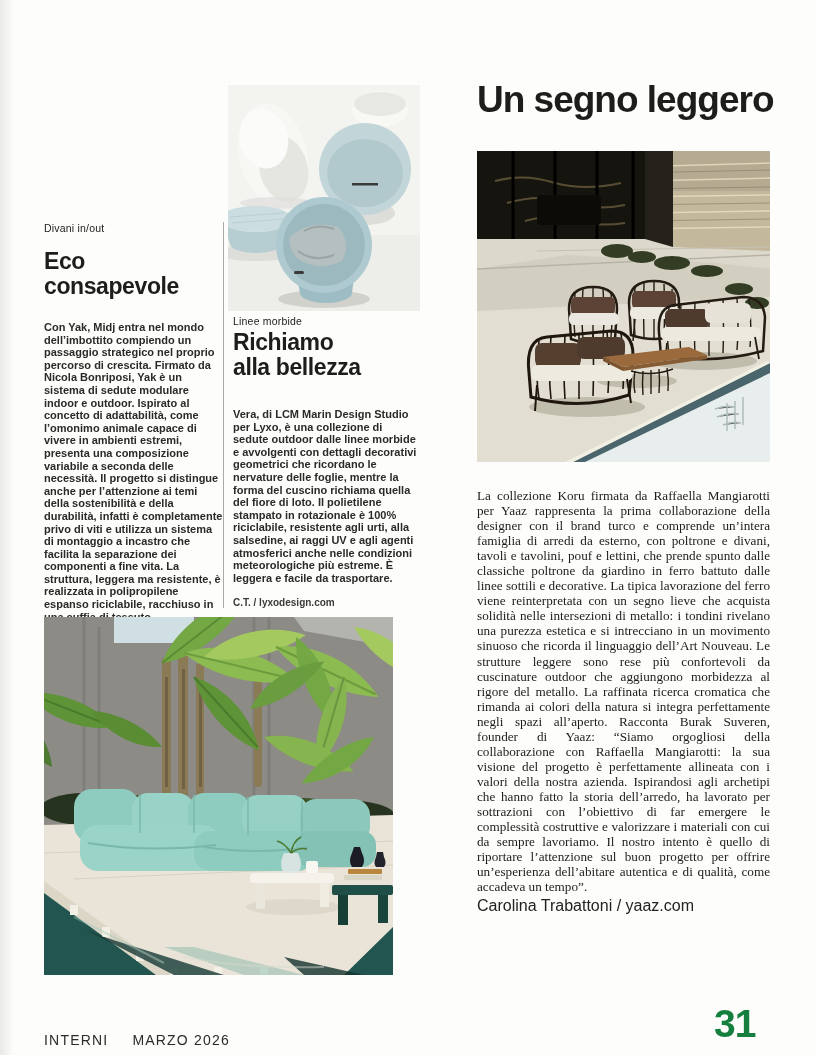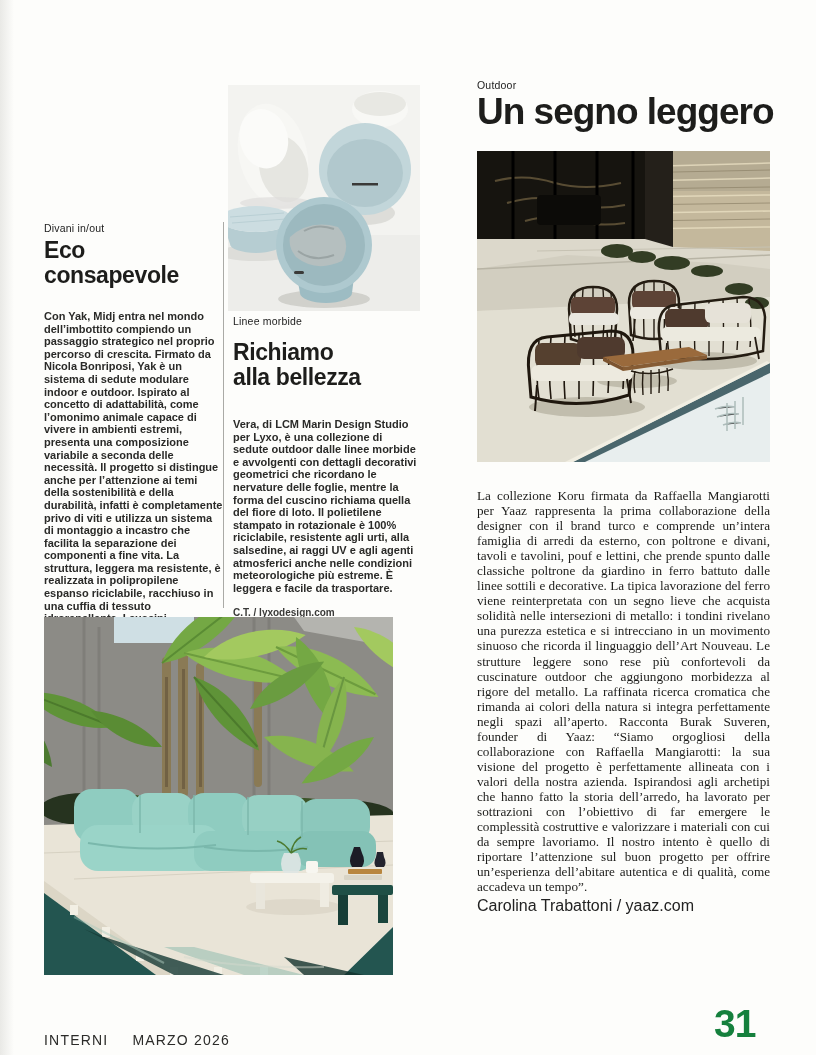--- a/index.html
+++ b/index.html
@@ -48,21 +48,21 @@
     line-height:40px;
   }
 </style>
 </head>
 <body>
 
 <div class="scan-edge"></div>
 
 <div class="col" style="left:44px; top:222px; width:179px;">
   <div class="eyebrow">Divani in/out</div>
-  <div class="headline-sm" style="margin-top:4px;">Eco consapevole</div>
+  <div class="headline-sm" style="margin-top:15px;">Eco consapevole</div>
   <div class="body-sans" style="margin-top:22px;">Con Yak, Midj entra nel mondo dell’imbottito compiendo un passaggio strategico nel proprio percorso di crescita. Firmato da Nicola Bonriposi, Yak è un sistema di sedute modulare indoor e outdoor. Ispirato al concetto di adattabilità, come l’omonimo animale capace di vivere in ambienti estremi, presenta una composizione variabile a seconda delle necessità. Il progetto si distingue anche per l’attenzione ai temi della sostenibilità e della durabilità, infatti è completamente privo di viti e utilizza un sistema di montaggio a incastro che facilita la separazione dei componenti a fine vita. La struttura, leggera ma resistente, è realizzata in polipropilene espanso riciclabile, racchiuso in una cuffia di tessuto idrorepellente. I cuscini sfoderabili sono disponibili in una vasta gamma di colori e materiali.</div>
   <div class="byline-sans">C.T. / midj.com</div>
 </div>
 
 <div class="vrule" style="left:223px; top:222px; height:386px;"></div>
 
 <div class="photo" style="left:228px; top:85px; width:192px; height:226px;">
   <svg width="192" height="226" viewBox="0 0 192 226">
     <rect width="192" height="226" fill="#f3f3f0"></rect>
     <rect y="150" width="192" height="76" fill="#ededea"></rect>
@@ -94,27 +94,26 @@
     <circle cx="96" cy="160" r="48" fill="#aec9cf"></circle>
     <circle cx="96" cy="160" r="41" fill="#9cb9bf"></circle>
     <path d="M62 152 q20 -18 48 -10 q14 16 4 34 q-26 12 -46 -4 q-8 -10 -6 -20 Z" fill="#b5bfbf"></path>
     <path d="M70 166 q16 12 36 4 M76 146 q14 -8 30 -2" stroke="#9aa4a4" stroke-width="2" fill="none"></path>
     <rect x="66" y="186" width="10" height="3" rx="1.5" fill="#3a3a38"></rect>
   </svg>
 </div>
 
 <div class="col" style="left:233px; top:315px; width:186px;">
   <div class="eyebrow">Linee morbide</div>
-  <div class="headline-sm" style="margin-top:13px; width:130px;">Richiamo alla bellezza</div>
+  <div class="headline-sm" style="margin-top:3px; width:130px;">Richiamo alla bellezza</div>
   <div class="body-sans" style="margin-top:28px;">Vera, di LCM Marin Design Studio per Lyxo, è una collezione di sedute outdoor dalle linee morbide e avvolgenti con dettagli decorativi geometrici che ricordano le nervature delle foglie, mentre la forma del cuscino richiama quella del fiore di loto. Il polietilene stampato in rotazionale è 100% riciclabile, resistente agli urti, alla salsedine, ai raggi UV e agli agenti atmosferici anche nelle condizioni meteorologiche più estreme. È leggera e facile da trasportare.</div>
   <div class="byline-sans">C.T. / lyxodesign.com</div>
 </div>
 
 <div class="col" style="left:477px; top:79px; width:293px;">
-  <div class="eyebrow">Outdoor</div>
   <div class="headline-lg" style="margin-top:1px;">Un segno leggero</div>
 </div>
 
 <div class="photo" style="left:477px; top:151px; width:293px; height:311px;">
   <svg width="293" height="311" viewBox="0 0 293 311">
 
     <rect width="293" height="100" fill="#c4b89c"></rect>
     <rect width="293" height="40" fill="#b5ab92"></rect>
     <g stroke="#e9dfc2" stroke-width="1.5" opacity=".8">
       <line x1="150" y1="16" x2="293" y2="12"></line>

